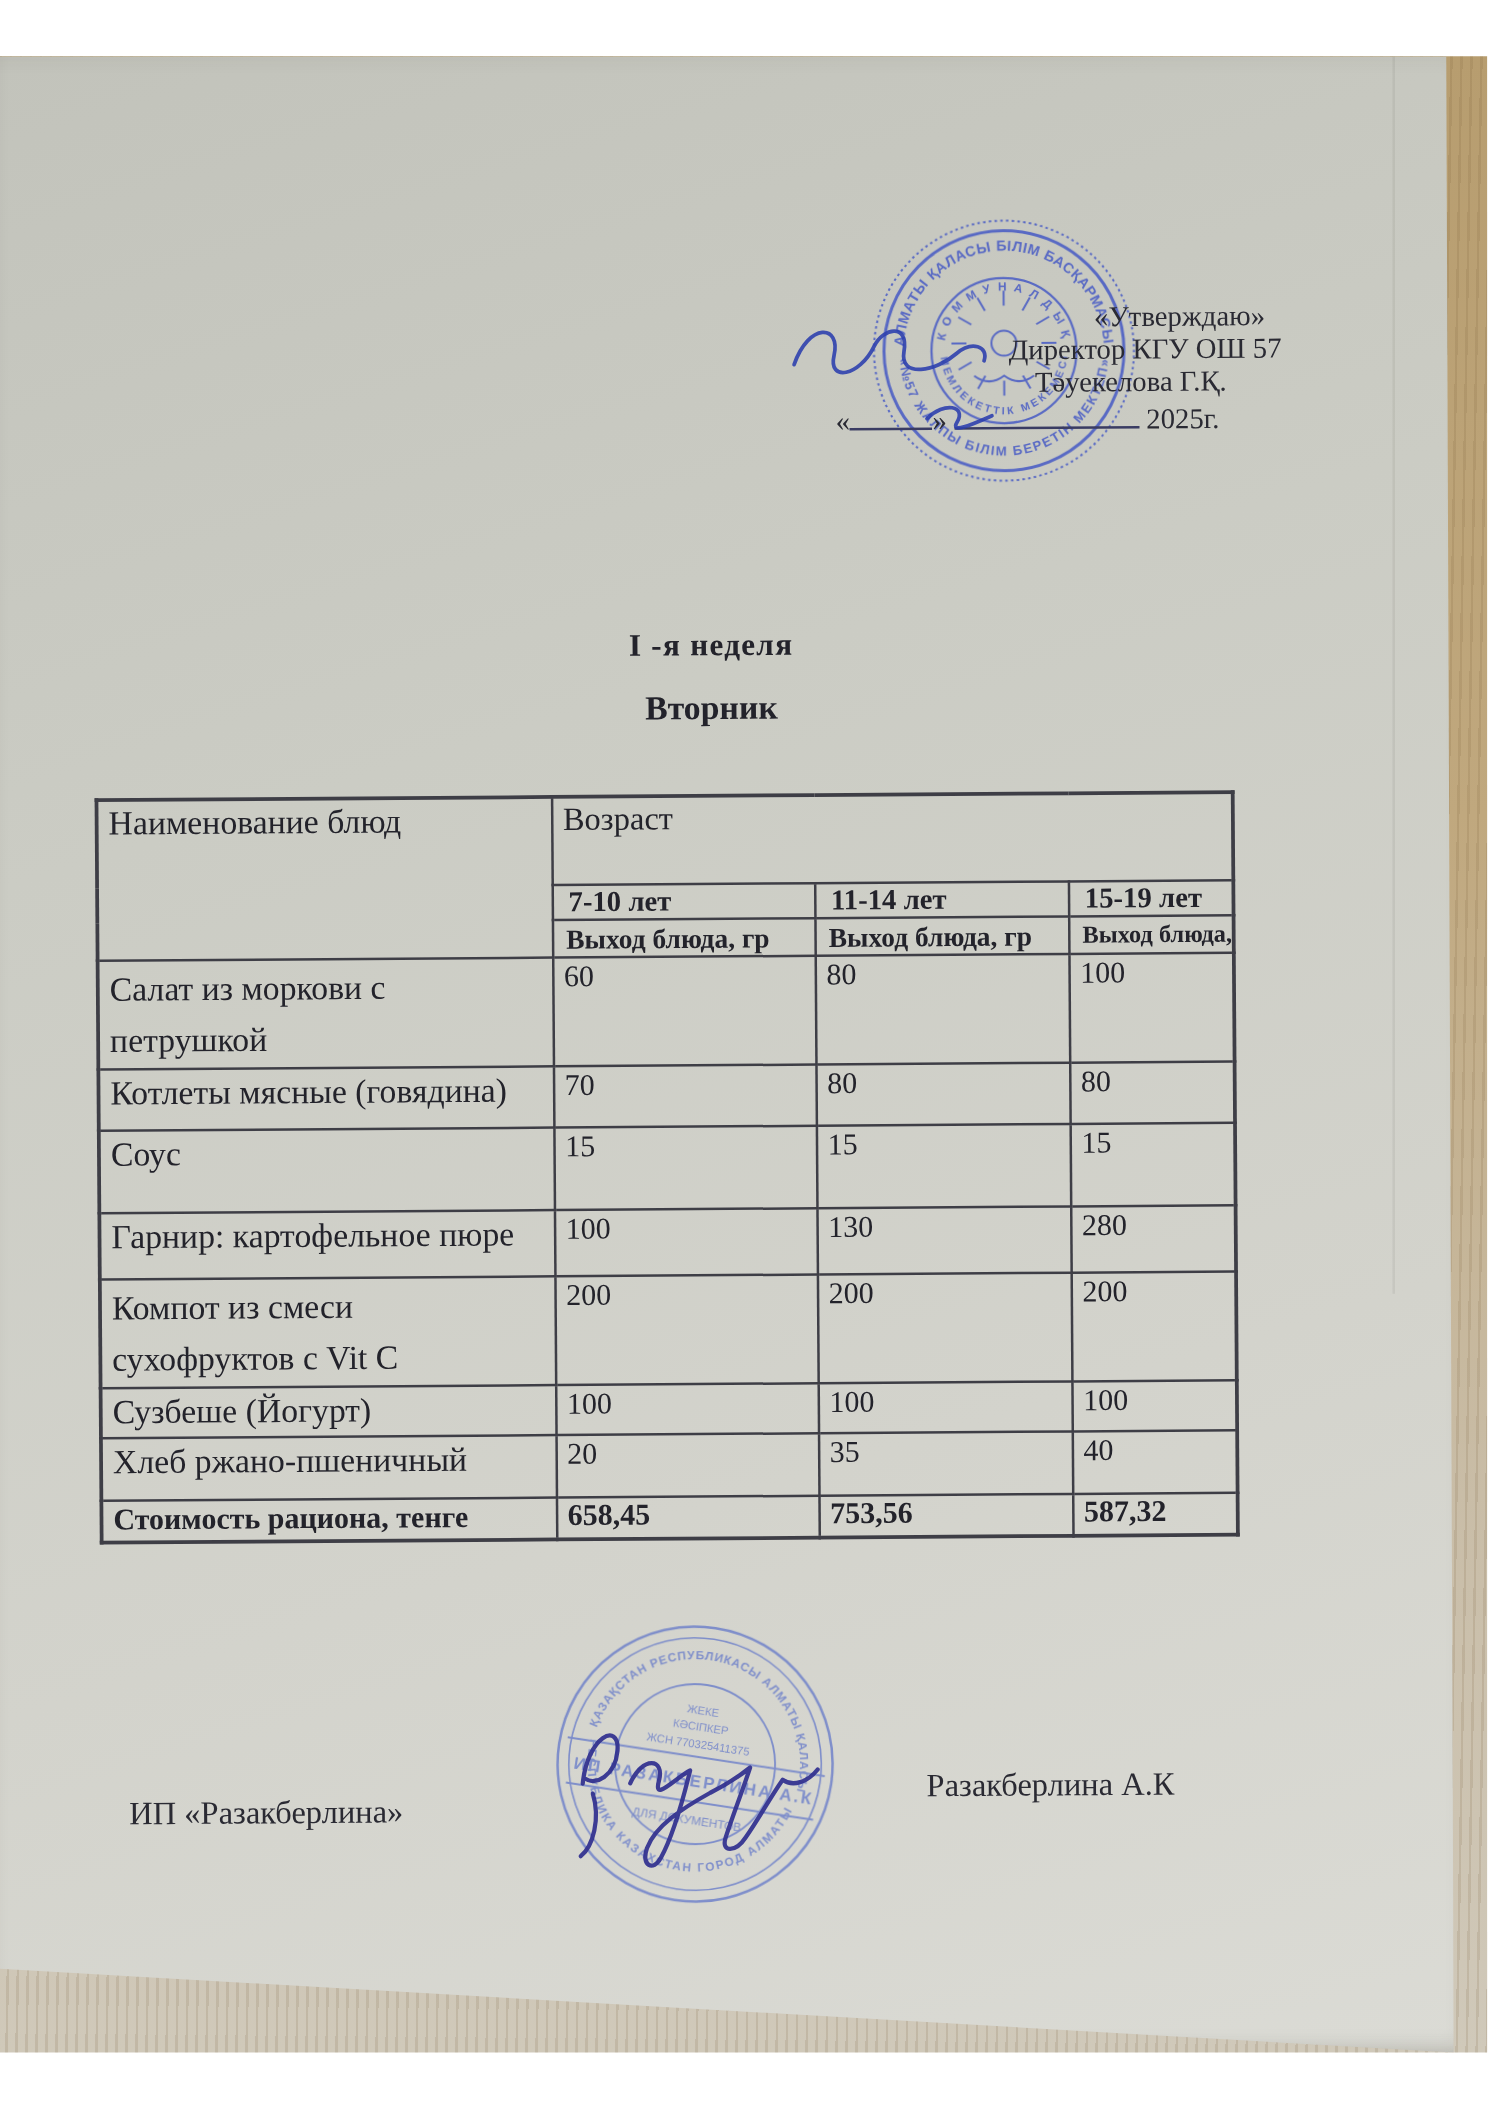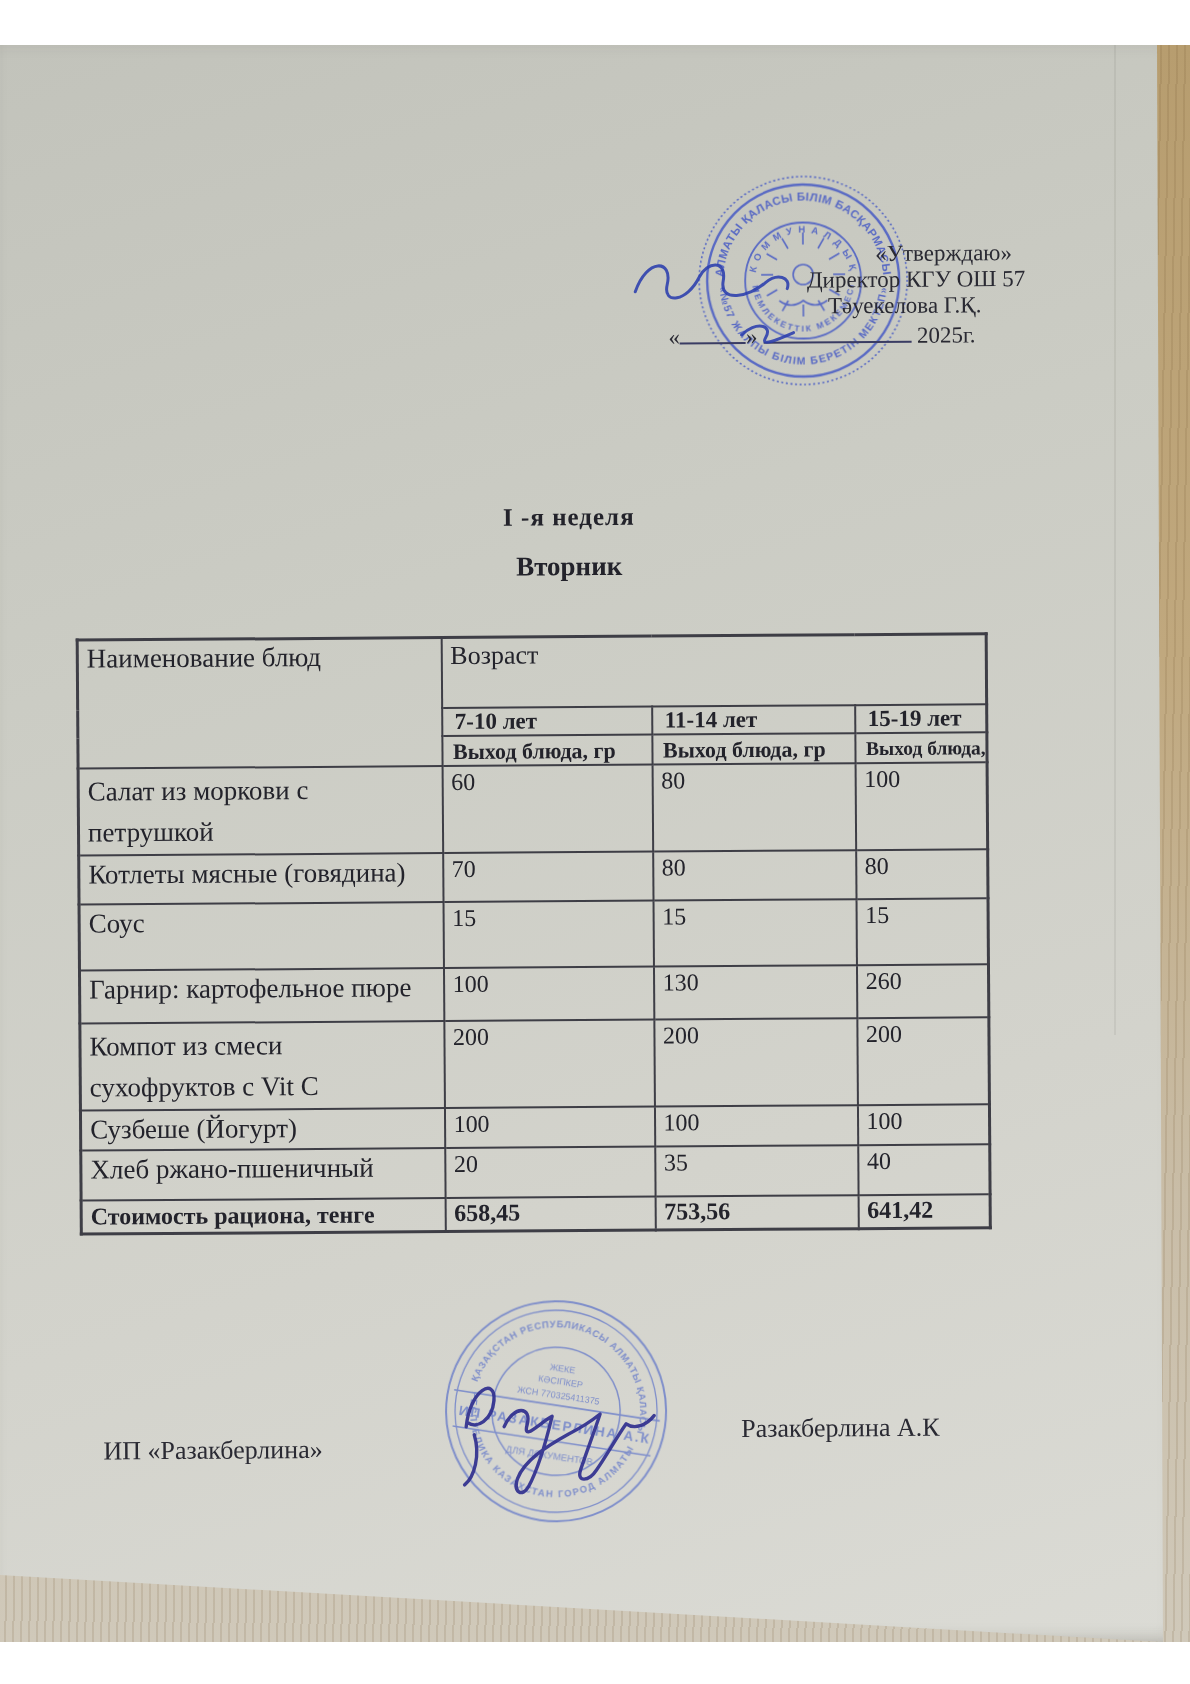--- a/index.html
+++ b/index.html
@@ -176,21 +176,21 @@
           <tr class="r3">
             <td class="dish">Соус</td>
             <td class="num">15</td>
             <td class="num">15</td>
             <td class="num">15</td>
           </tr>
           <tr class="r4">
             <td class="dish">Гарнир: картофельное пюре</td>
             <td class="num">100</td>
             <td class="num">130</td>
-            <td class="num">260</td>
+            <td class="num">280</td>
           </tr>
           <tr class="r5">
             <td class="dish"><span class="two-line">Компот из смеси сухофруктов с Vit C</span></td>
             <td class="num">200</td>
             <td class="num">200</td>
             <td class="num">200</td>
           </tr>
           <tr class="r6">
             <td class="dish">Сузбеше (Йогурт)</td>
             <td class="num">100</td>
@@ -200,21 +200,21 @@
           <tr class="r7">
             <td class="dish">Хлеб ржано-пшеничный</td>
             <td class="num">20</td>
             <td class="num">35</td>
             <td class="num">40</td>
           </tr>
           <tr class="total">
             <td class="dish">Стоимость рациона, тенге</td>
             <td class="num">658,45</td>
             <td class="num">753,56</td>
-            <td class="num">641,42</td>
+            <td class="num">587,32</td>
           </tr>
         </tbody>
       </table>
 
       <svg class="stamp stamp-bottom" viewBox="0 0 240 240">
         <g transform="rotate(9 120 120)" stroke="#4a63c8" fill="none">
           <circle cx="120" cy="120" r="110" stroke-width="2"></circle>
           <circle cx="120" cy="120" r="101" stroke-width="1.3"></circle>
           <circle cx="120" cy="120" r="64" stroke-width="1.5"></circle>
           <line x1="16" y1="114" x2="224" y2="114" stroke-width="1.6"></line>

